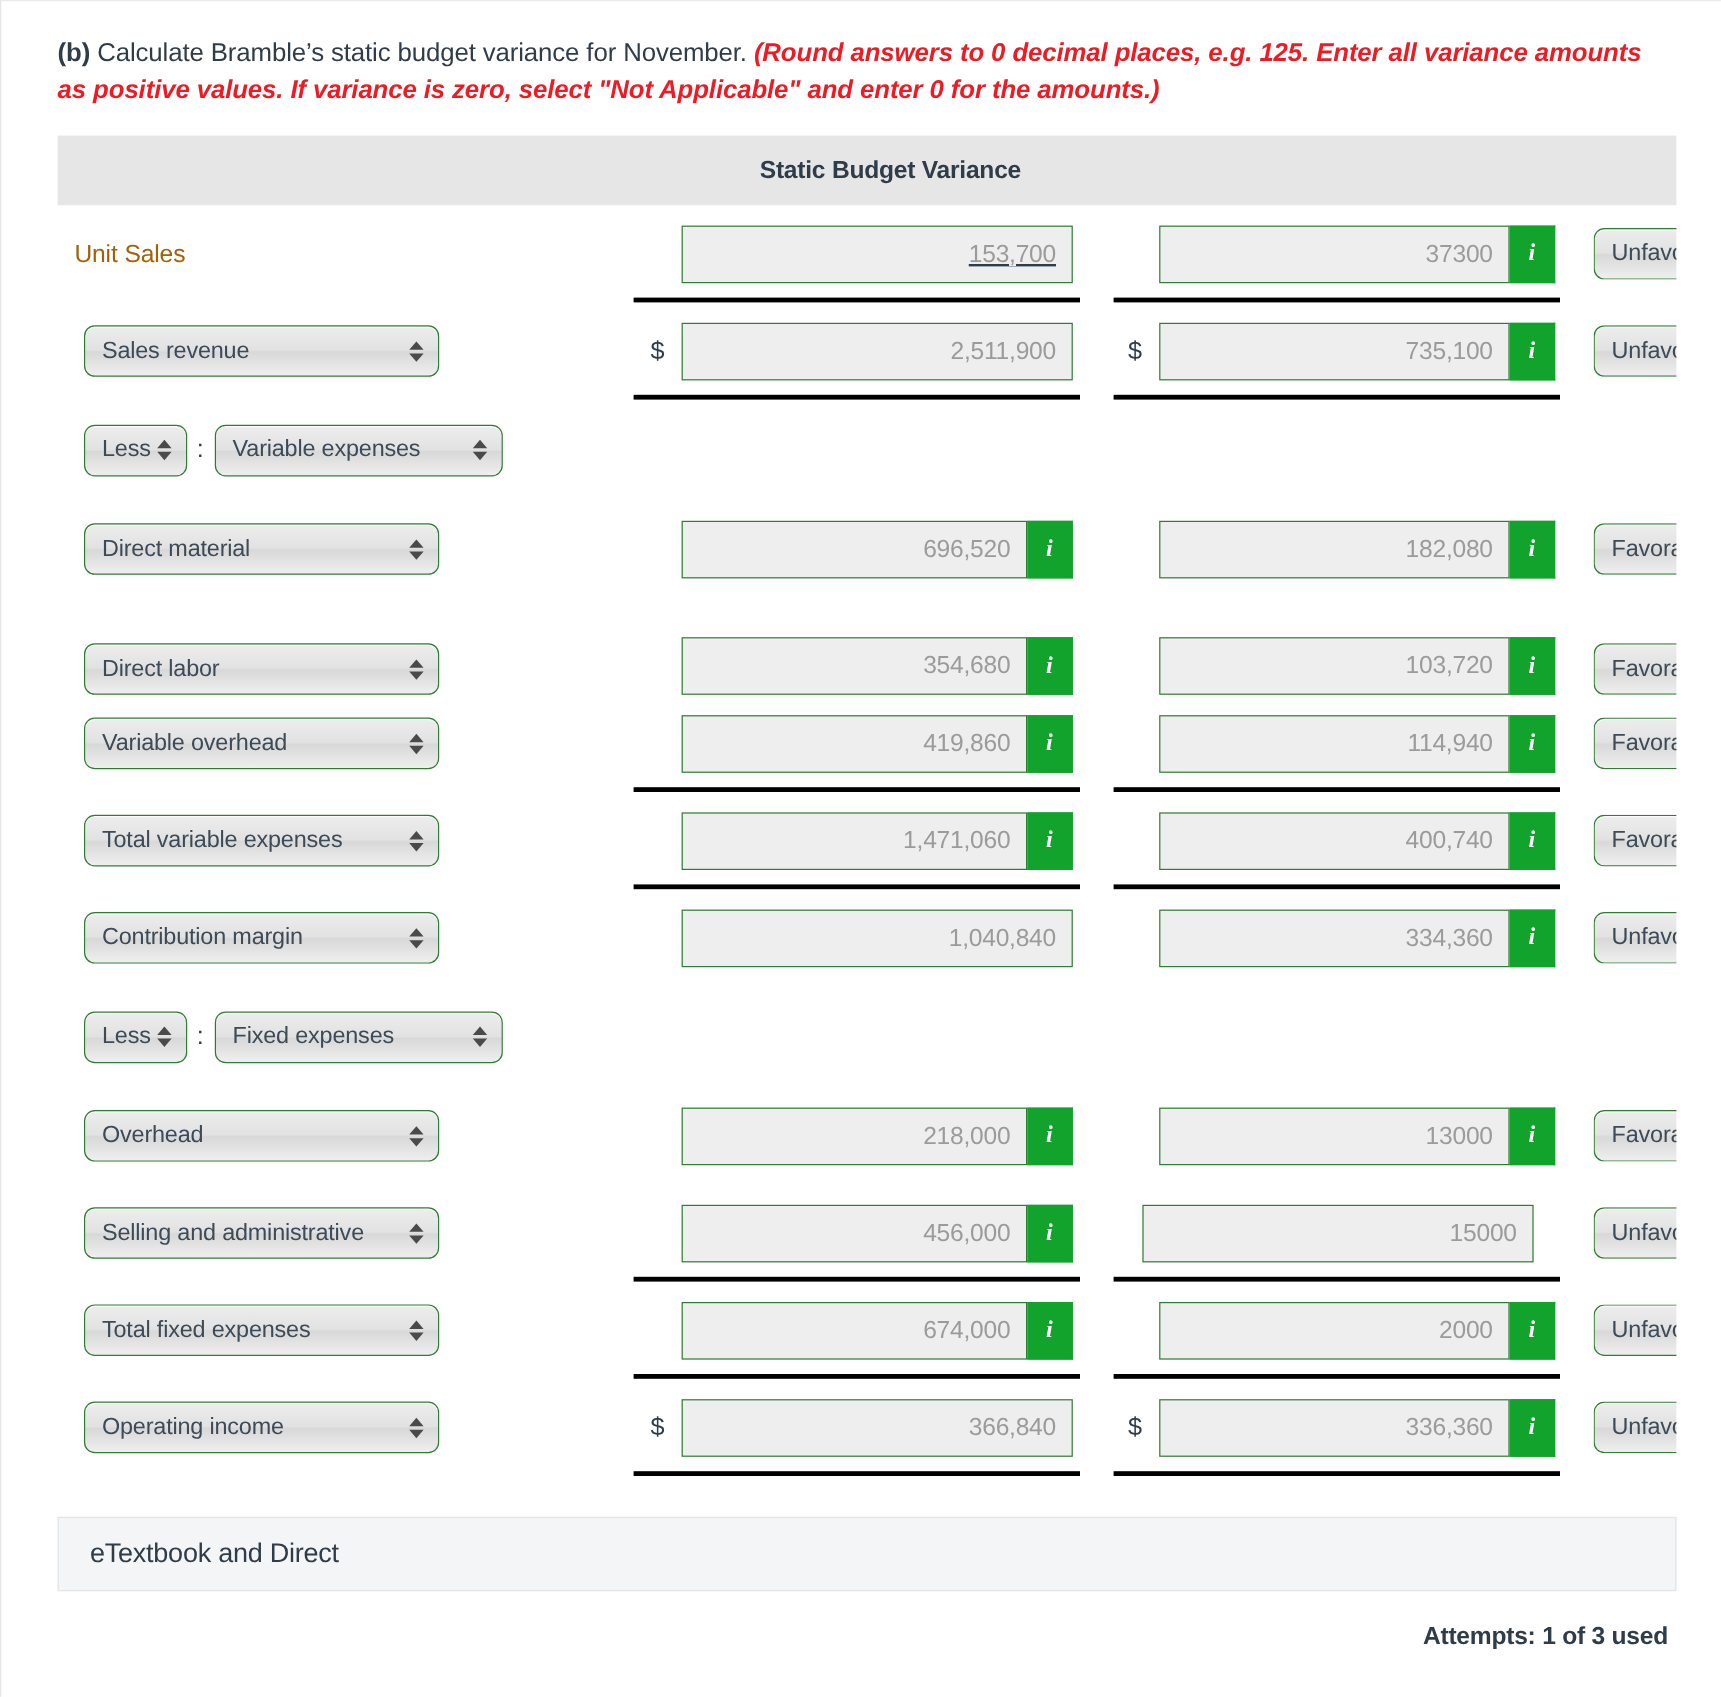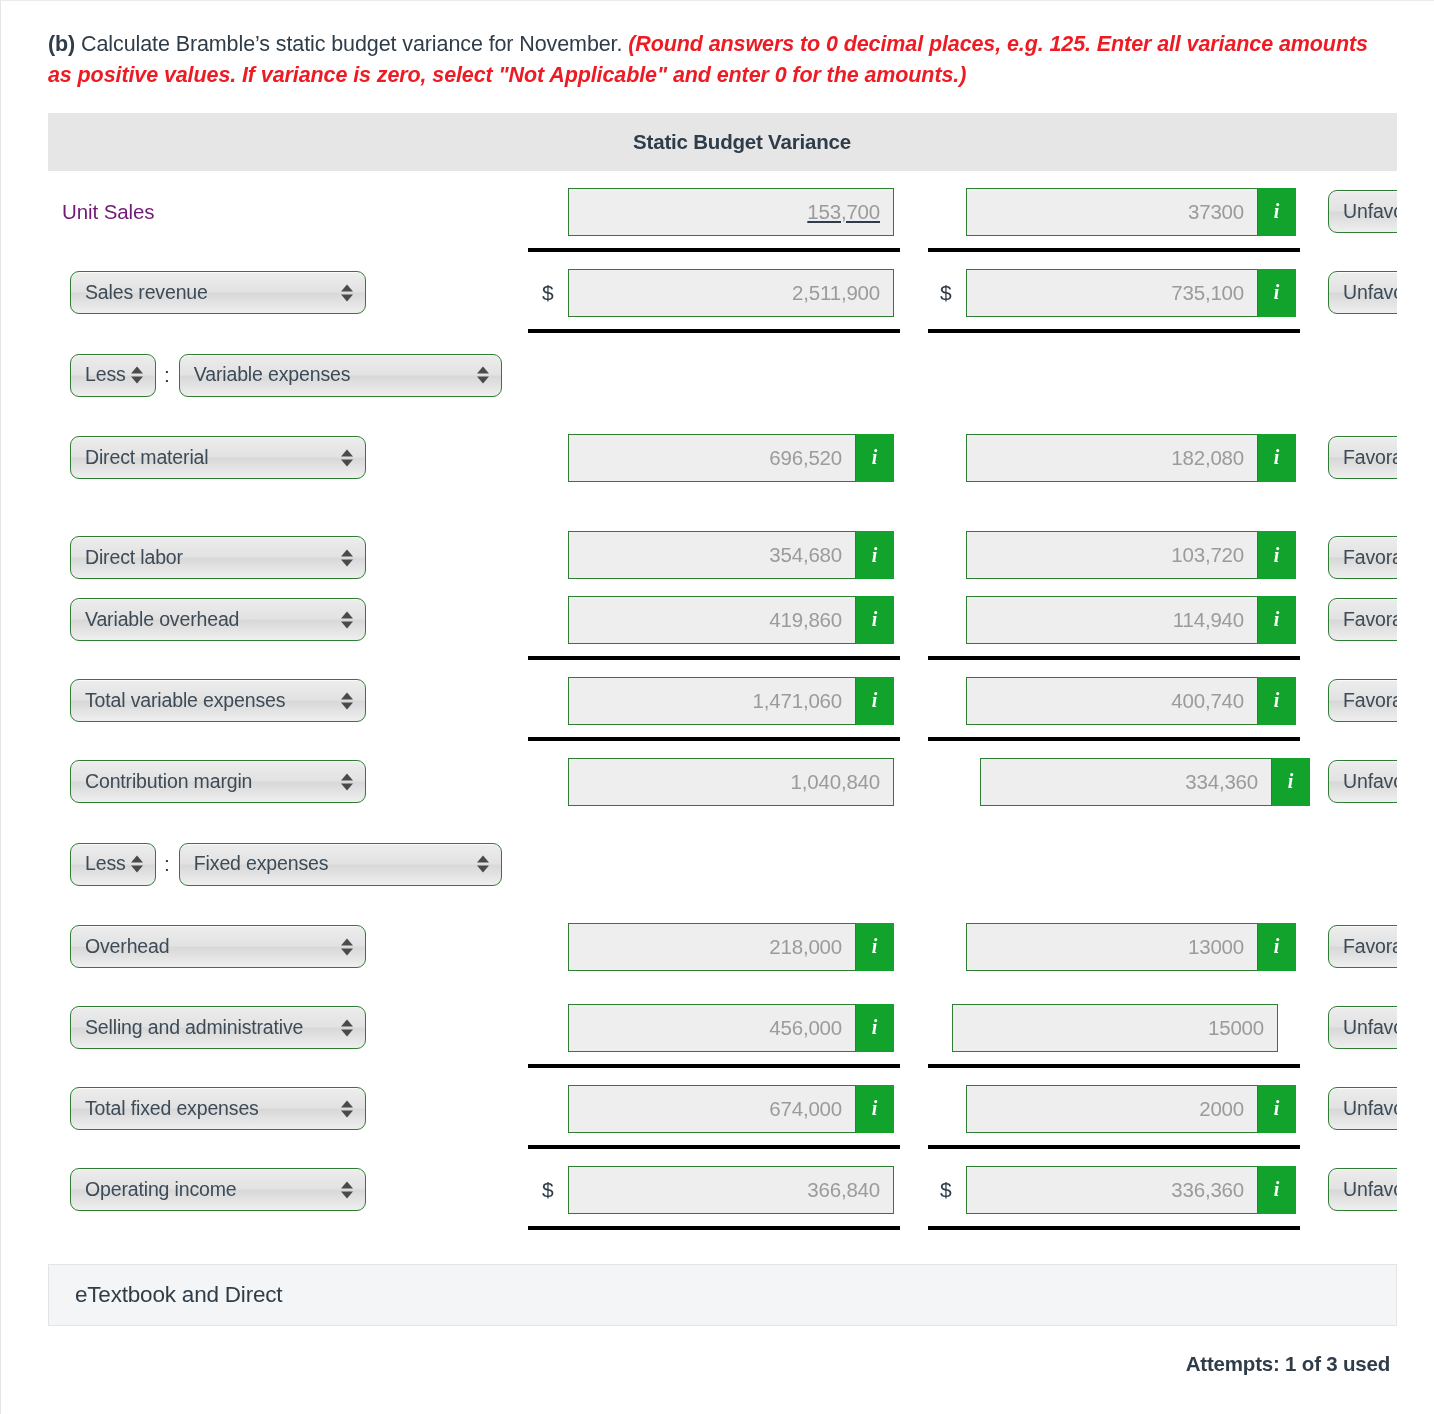--- a/index.html
+++ b/index.html
@@ -64,21 +64,21 @@
 
   .row {
     display:flex;
     align-items:center;
     position:relative;
   }
 
   
   .lbl-plain {
     font-size:20.5px;
-    color:#701a75;
+    color:#a16207;
     padding-left:14px;
     letter-spacing:-0.1px;
   }
 
   
   .sel {
     position:relative;
     display:inline-flex;
     align-items:center;
     height:43px;
@@ -104,21 +104,21 @@
     display:block;
     width:0;height:0;
     border-left:6px solid transparent;
     border-right:6px solid transparent;
   }
   .sel .arrows i.up   { border-bottom:7px solid #4a4a4a; }
   .sel .arrows i.down { border-top:7px solid #4a4a4a; }
 
   .sel.w-acct { width:296px; padding-right:40px; }
   .sel.w-less { width:86px;  padding-right:30px; }
-  .sel.w-grp  { width:323px; padding-right:40px; }
+  .sel.w-grp  { width:240px; padding-right:40px; }
   .sel.w-fav  { width:150px; padding-right:40px; }
 
   .colon { margin:0 9px 0 8px; font-size:21px; color:#2e3d49; }
 
   
   .field-wrap {
     display:flex;
     align-items:center;
     position:relative;
   }
@@ -422,21 +422,21 @@
                 <i class="down"></i>
               </span>
             </span>
           </div>
           <div class="c-actual" style="display:flex;align-items:center;justify-content:flex-end;padding-right:34px;">
             <span class="field-wrap">
               <span class="dollar"></span>
               <span class="inp w326">1,040,840</span>
             </span>
           </div>
-          <div class="c-var" style="display:flex;justify-content:flex-end;padding-right:18px;">
+          <div class="c-var" style="display:flex;justify-content:flex-end;padding-right:32px;">
             <span class="field-wrap">
               <span class="dollar"></span>
               <span class="inp w292">334,360</span>
               <span class="badge">i</span>
             </span>
           </div>
           <div class="c-fav" style="display:flex;align-items:center;overflow:hidden;">
             <span class="sel w-fav">
               <span class="txt">Unfavorable</span>
             </span>

